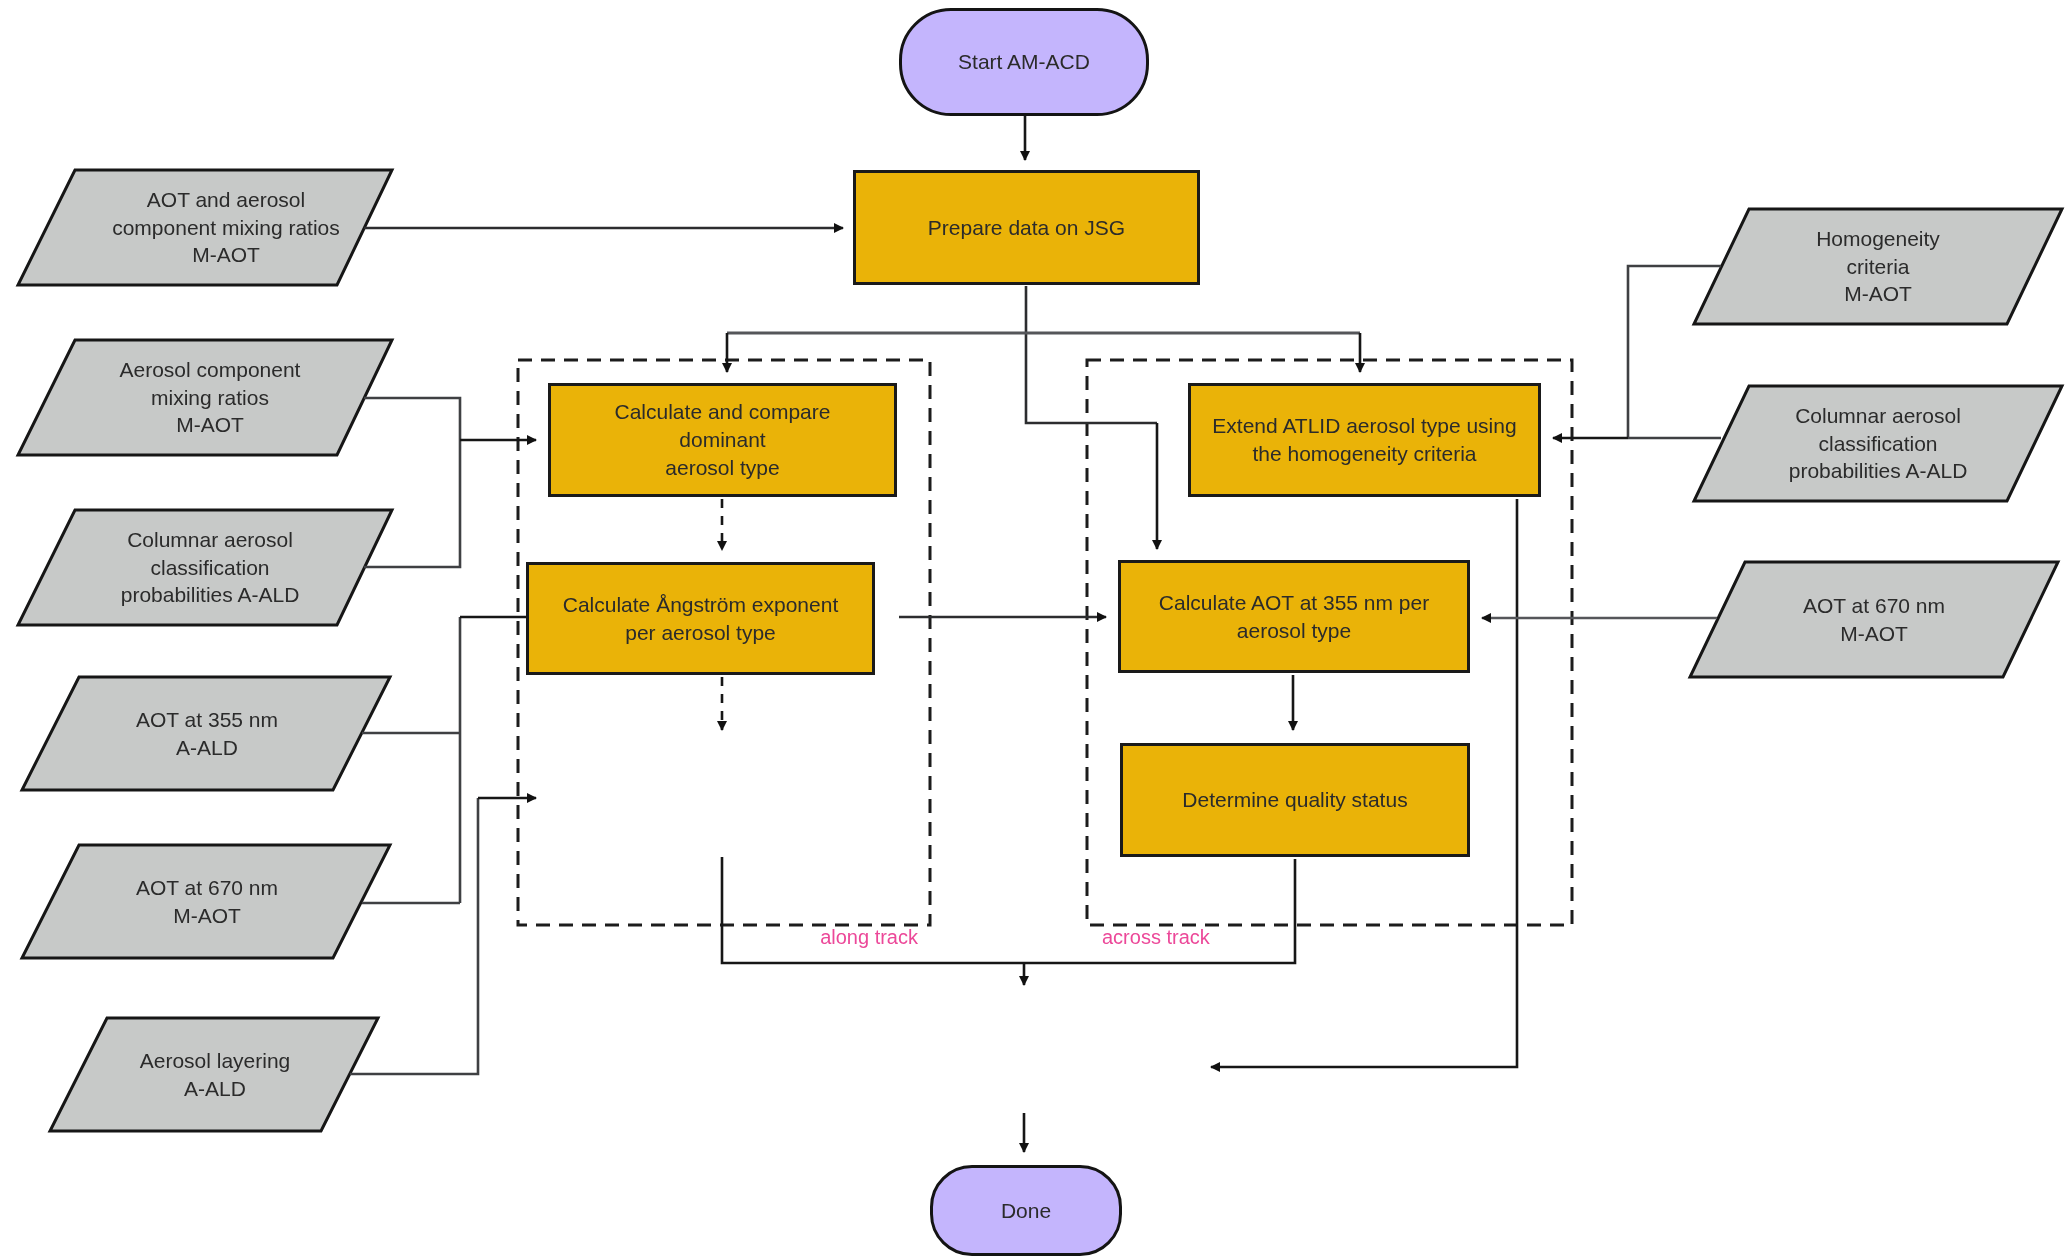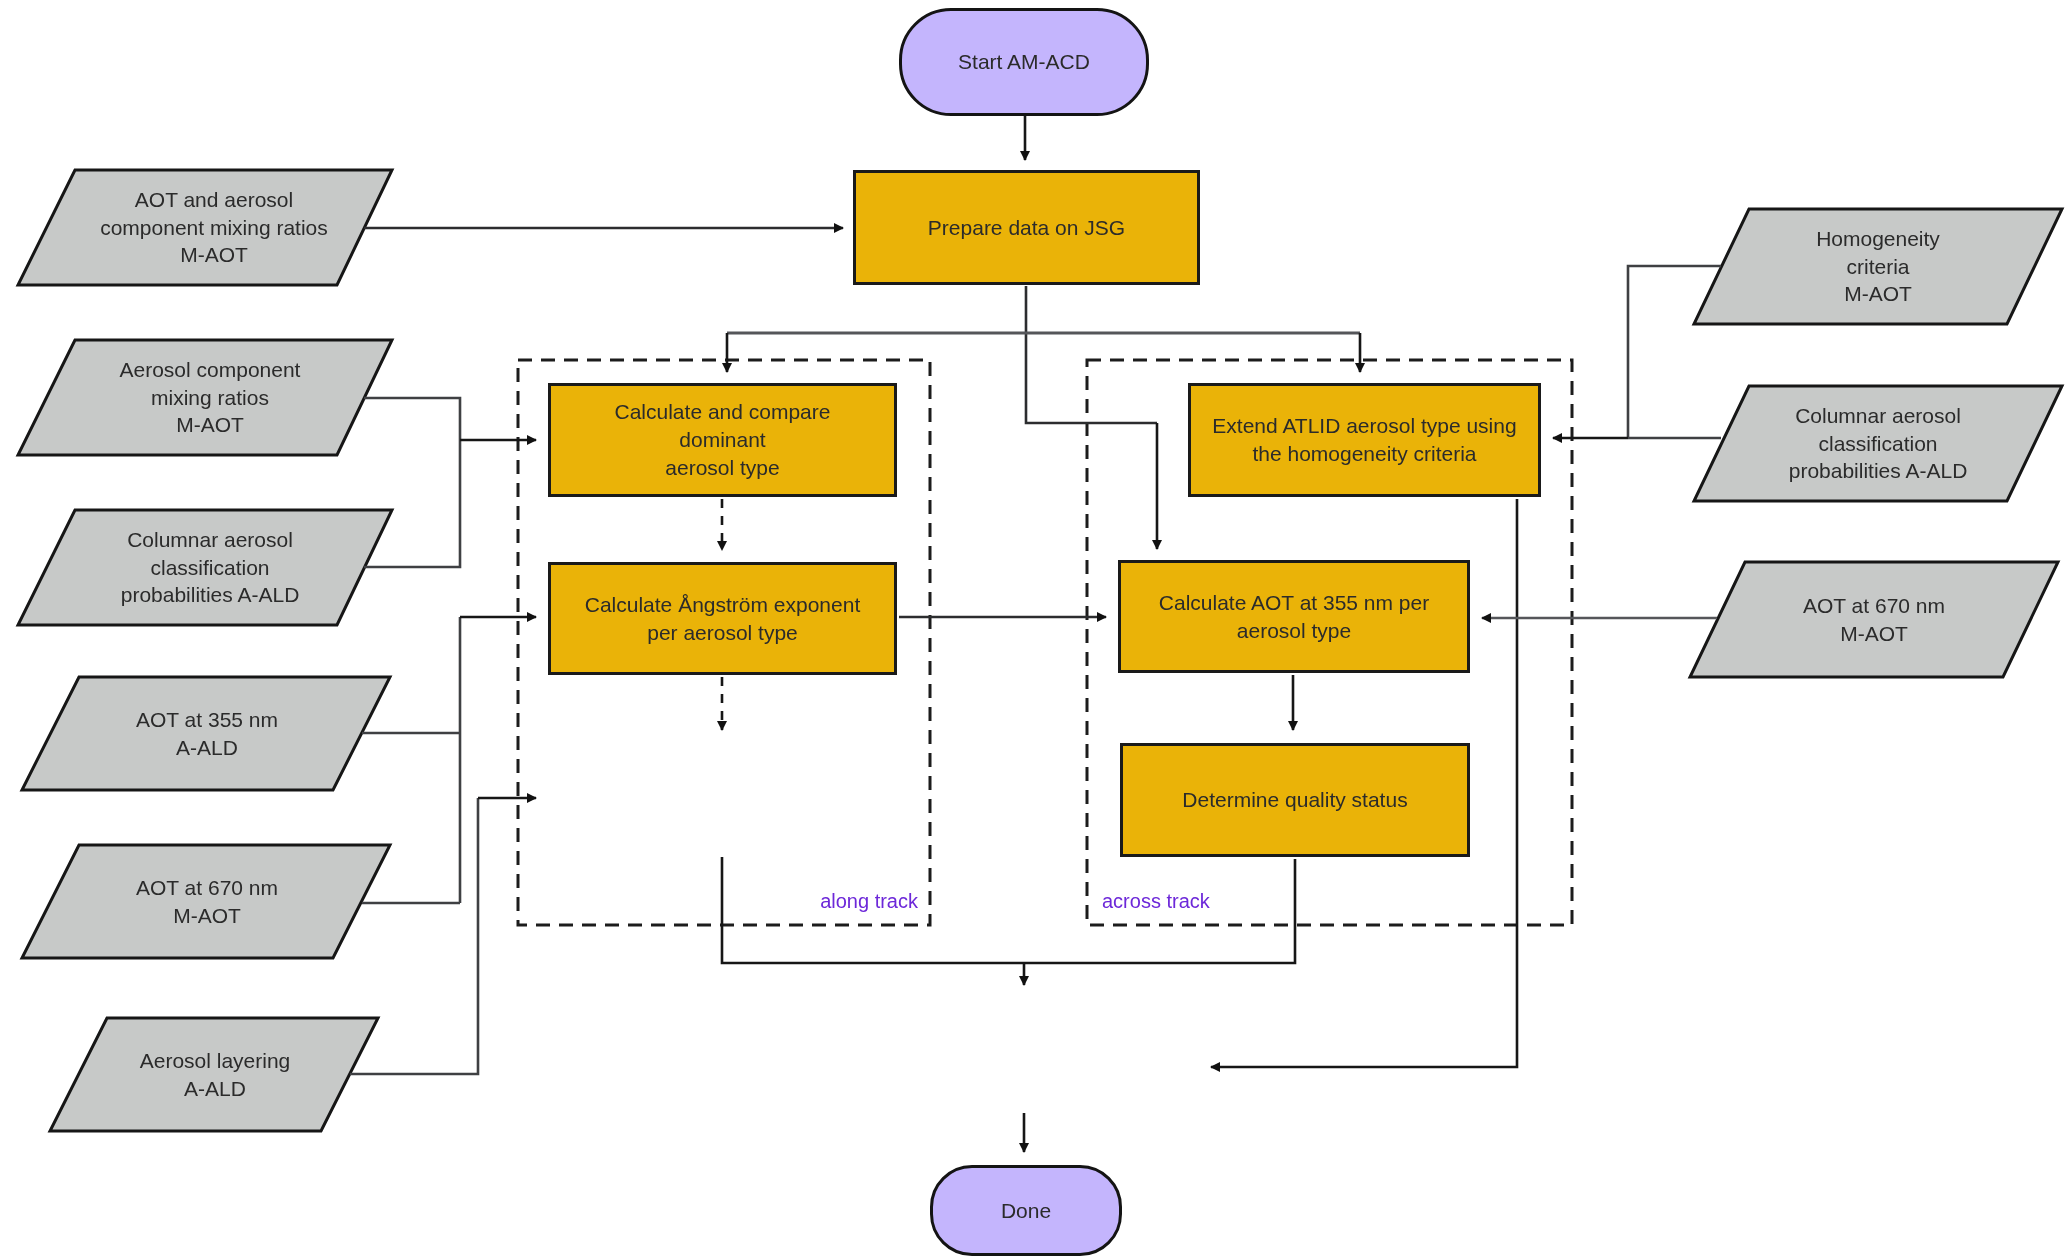--- a/index.html
+++ b/index.html
@@ -22,21 +22,21 @@
     white-space:pre-line;
     font-size:21px;line-height:1.32;color:#2b2b2b;
   }
   .ptext{
     position:absolute;
     display:flex;align-items:center;justify-content:center;
     text-align:center;
   }
   .grouplabel{
     position:absolute;
-    font-size:20px;color:#6d28d9;
+    font-size:20px;color:#ec4899;margin-top:36px;
   }
 </style>
 </head>
 <body>
 
 <div id="canvas">
 
   <svg id="wires" viewBox="0 0 2067 1258" xmlns="http://www.w3.org/2000/svg">
     <defs>
       <marker id="arr" markerWidth="11" markerHeight="11" refX="9" refY="5" orient="auto" markerUnits="userSpaceOnUse">
@@ -104,39 +104,39 @@
 
   <div class="node process" style="left:853px;top:170px;width:347px;height:115px;">
     <span>Prepare data on JSG</span>
   </div>
 
   <div class="node process" style="left:548px;top:383px;width:349px;height:114px;">
     <span>Calculate and compare
 dominant
 aerosol type</span>
   </div>
-  <div class="node process" style="left:548px;top:562px;width:349px;height:113px;">
+  <div class="node process" style="left:526px;top:562px;width:349px;height:113px;">
     <span>Calculate Ångström exponent
 per aerosol type</span>
   </div>
 
   <div class="node process" style="left:1188px;top:383px;width:353px;height:114px;">
     <span>Extend ATLID aerosol type using
 the homogeneity criteria</span>
   </div>
   <div class="node process" style="left:1118px;top:560px;width:352px;height:113px;">
     <span>Calculate AOT at 355 nm per
 aerosol type</span>
   </div>
   <div class="node process" style="left:1120px;top:743px;width:350px;height:114px;align-items:center;">
     <span>Determine quality status</span>
   </div>
 
 
-  <div class="ptext" style="left:64px;top:175px;width:300px;height:105px;">
+  <div class="ptext" style="left:76px;top:175px;width:300px;height:105px;">
     <span>AOT and aerosol
 component mixing ratios
 M-AOT</span>
   </div>
   <div class="ptext" style="left:60px;top:345px;width:300px;height:105px;">
     <span>Aerosol component
 mixing ratios
 M-AOT</span>
   </div>
   <div class="ptext" style="left:60px;top:515px;width:300px;height:105px;">

